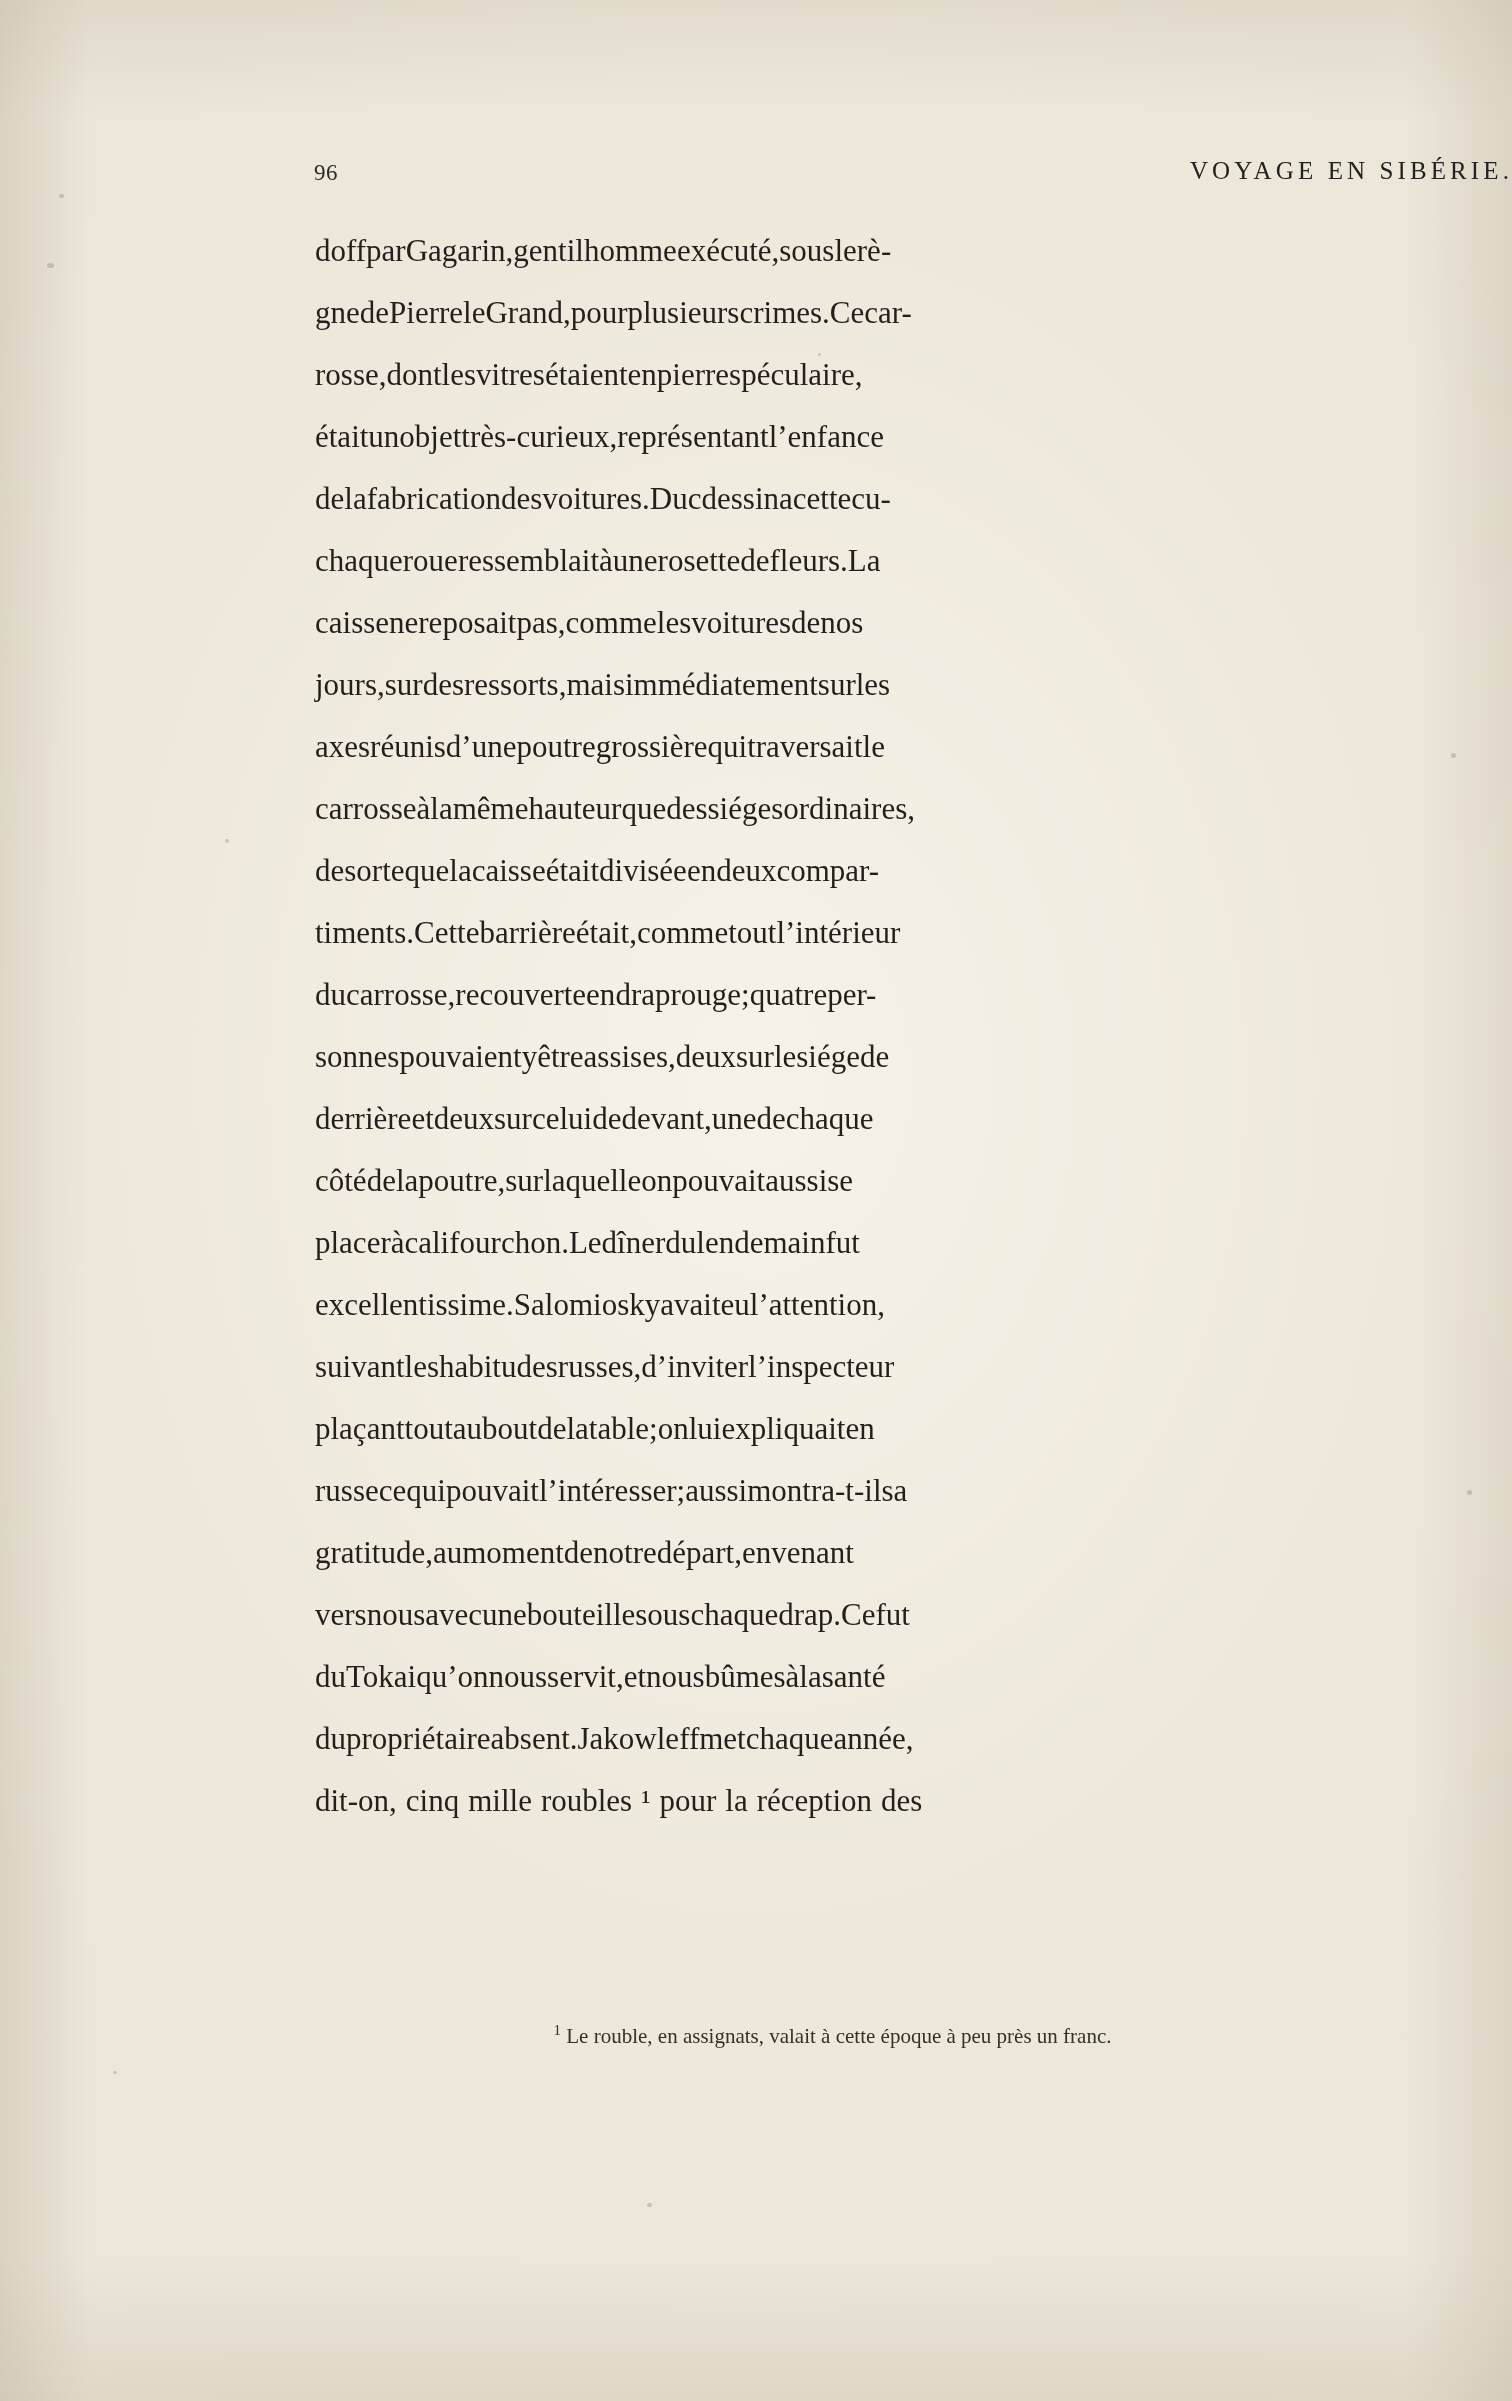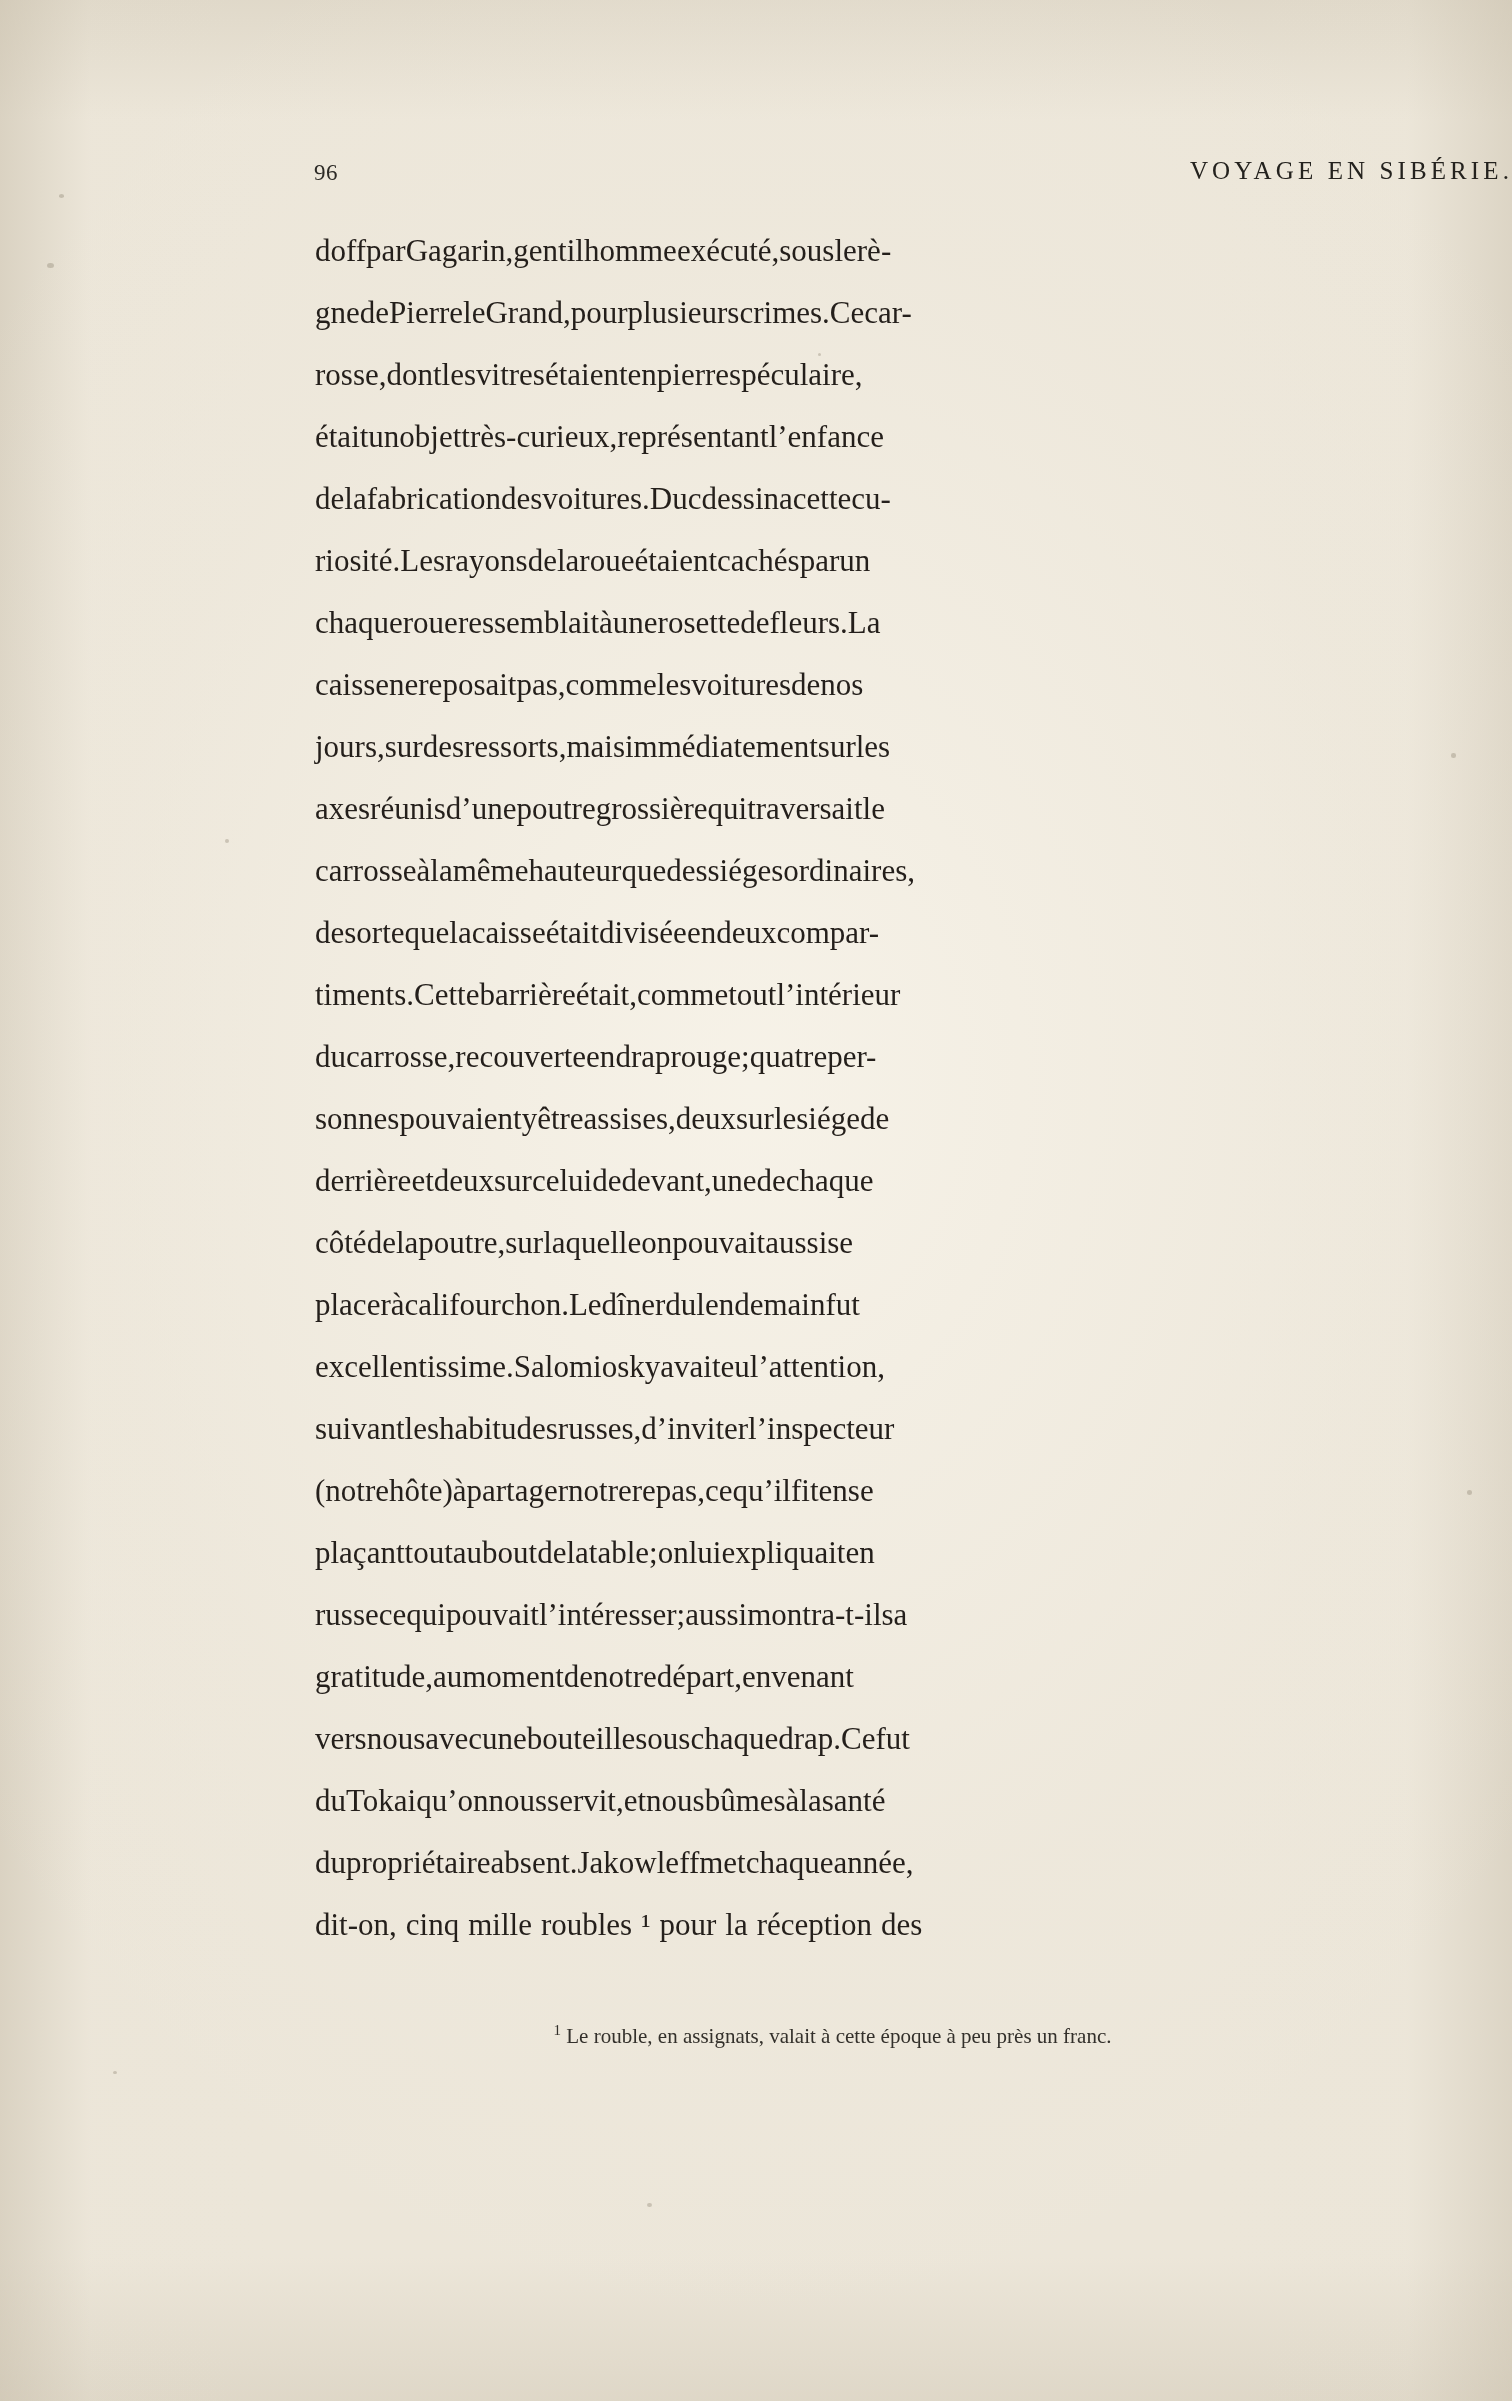--- a/index.html
+++ b/index.html
@@ -124,36 +124,34 @@
 
   <div class="folio">96</div>
   <div class="running-head">VOYAGE EN SIBÉRIE.</div>
 
   <div class="textblock">
     <div class="line justified"><span class="w">doff</span><span class="w">par</span><span class="w">Gagarin,</span><span class="w">gentilhomme</span><span class="w">exécuté,</span><span class="w">sous</span><span class="w">le</span><span class="w">rè-</span></div>
     <div class="line justified"><span class="w">gne</span><span class="w">de</span><span class="w">Pierre</span><span class="w">le</span><span class="w">Grand,</span><span class="w">pour</span><span class="w">plusieurs</span><span class="w">crimes.</span><span class="w">Ce</span><span class="w">car-</span></div>
     <div class="line justified"><span class="w">rosse,</span><span class="w">dont</span><span class="w">les</span><span class="w">vitres</span><span class="w">étaient</span><span class="w">en</span><span class="w">pierre</span><span class="w">spéculaire,</span></div>
     <div class="line justified"><span class="w">était</span><span class="w">un</span><span class="w">objet</span><span class="w">très-curieux,</span><span class="w">représentant</span><span class="w">l’enfance</span></div>
     <div class="line justified"><span class="w">de</span><span class="w">la</span><span class="w">fabrication</span><span class="w">des</span><span class="w">voitures.</span><span class="w">Duc</span><span class="w">dessina</span><span class="w">cette</span><span class="w">cu-</span></div>
-    <div class="line justified"><span class="w">riosité.</span><span class="w">Les</span><span class="w">rayons</span><span class="w">de</span><span class="w">la</span><span class="w">roue</span><span class="w">étaient</span><span class="w">cachés</span><span class="w">par</span><span class="w">un</span></div>
     <div class="line justified"><span class="w">chaque</span><span class="w">roue</span><span class="w">ressemblait</span><span class="w">à</span><span class="w">une</span><span class="w">rosette</span><span class="w">de</span><span class="w">fleurs.</span><span class="w">La</span></div>
     <div class="line justified"><span class="w">caisse</span><span class="w">ne</span><span class="w">reposait</span><span class="w">pas,</span><span class="w">comme</span><span class="w">les</span><span class="w">voitures</span><span class="w">de</span><span class="w">nos</span></div>
     <div class="line justified"><span class="w">jours,</span><span class="w">sur</span><span class="w">des</span><span class="w">ressorts,</span><span class="w">mais</span><span class="w">immédiatement</span><span class="w">sur</span><span class="w">les</span></div>
     <div class="line justified"><span class="w">axes</span><span class="w">réunis</span><span class="w">d’une</span><span class="w">poutre</span><span class="w">grossière</span><span class="w">qui</span><span class="w">traversait</span><span class="w">le</span></div>
     <div class="line justified"><span class="w">carrosse</span><span class="w">à</span><span class="w">la</span><span class="w">même</span><span class="w">hauteur</span><span class="w">que</span><span class="w">des</span><span class="w">siéges</span><span class="w">ordinaires,</span></div>
     <div class="line justified"><span class="w">de</span><span class="w">sorte</span><span class="w">que</span><span class="w">la</span><span class="w">caisse</span><span class="w">était</span><span class="w">divisée</span><span class="w">en</span><span class="w">deux</span><span class="w">compar-</span></div>
     <div class="line justified"><span class="w">timents.</span><span class="w">Cette</span><span class="w">barrière</span><span class="w">était,</span><span class="w">comme</span><span class="w">tout</span><span class="w">l’intérieur</span></div>
     <div class="line justified"><span class="w">du</span><span class="w">carrosse,</span><span class="w">recouverte</span><span class="w">en</span><span class="w">drap</span><span class="w">rouge</span><span class="w">;</span><span class="w">quatre</span><span class="w">per-</span></div>
     <div class="line justified"><span class="w">sonnes</span><span class="w">pouvaient</span><span class="w">y</span><span class="w">être</span><span class="w">assises,</span><span class="w">deux</span><span class="w">sur</span><span class="w">le</span><span class="w">siége</span><span class="w">de</span></div>
     <div class="line justified"><span class="w">derrière</span><span class="w">et</span><span class="w">deux</span><span class="w">sur</span><span class="w">celui</span><span class="w">de</span><span class="w">devant,</span><span class="w">une</span><span class="w">de</span><span class="w">chaque</span></div>
     <div class="line justified"><span class="w">côté</span><span class="w">de</span><span class="w">la</span><span class="w">poutre,</span><span class="w">sur</span><span class="w">laquelle</span><span class="w">on</span><span class="w">pouvait</span><span class="w">aussi</span><span class="w">se</span></div>
     <div class="line justified"><span class="w">placer</span><span class="w">à</span><span class="w">califourchon.</span><span class="w">Le</span><span class="w">dîner</span><span class="w">du</span><span class="w">lendemain</span><span class="w">fut</span></div>
     <div class="line justified"><span class="w">excellentissime.</span><span class="w">Salomiosky</span><span class="w">avait</span><span class="w">eu</span><span class="w">l’attention,</span></div>
     <div class="line justified"><span class="w">suivant</span><span class="w">les</span><span class="w">habitudes</span><span class="w">russes,</span><span class="w">d’inviter</span><span class="w">l’inspecteur</span></div>
-    <div class="line justified"><span class="w">(notre</span><span class="w">hôte)</span><span class="w">à</span><span class="w">partager</span><span class="w">notre</span><span class="w">repas,</span><span class="w">ce</span><span class="w">qu’il</span><span class="w">fit</span><span class="w">en</span><span class="w">se</span></div>
     <div class="line justified"><span class="w">plaçant</span><span class="w">tout</span><span class="w">au</span><span class="w">bout</span><span class="w">de</span><span class="w">la</span><span class="w">table</span><span class="w">;</span><span class="w">on</span><span class="w">lui</span><span class="w">expliquait</span><span class="w">en</span></div>
     <div class="line justified"><span class="w">russe</span><span class="w">ce</span><span class="w">qui</span><span class="w">pouvait</span><span class="w">l’intéresser</span><span class="w">;</span><span class="w">aussi</span><span class="w">montra-t-il</span><span class="w">sa</span></div>
     <div class="line justified"><span class="w">gratitude,</span><span class="w">au</span><span class="w">moment</span><span class="w">de</span><span class="w">notre</span><span class="w">départ,</span><span class="w">en</span><span class="w">venant</span></div>
     <div class="line justified"><span class="w">vers</span><span class="w">nous</span><span class="w">avec</span><span class="w">une</span><span class="w">bouteille</span><span class="w">sous</span><span class="w">chaque</span><span class="w">drap.</span><span class="w">Ce</span><span class="w">fut</span></div>
     <div class="line justified"><span class="w">du</span><span class="w">Tokai</span><span class="w">qu’on</span><span class="w">nous</span><span class="w">servit,</span><span class="w">et</span><span class="w">nous</span><span class="w">bûmes</span><span class="w">à</span><span class="w">la</span><span class="w">santé</span></div>
     <div class="line justified"><span class="w">du</span><span class="w">propriétaire</span><span class="w">absent.</span><span class="w">Jakowleff</span><span class="w">met</span><span class="w">chaque</span><span class="w">année,</span></div>
     <div class="line justified" style="justify-content: flex-start;"><span class="w">dit-on,</span><span class="w" style="margin-left: 9px;">cinq</span><span class="w" style="margin-left: 9px;">mille</span><span class="w" style="margin-left: 9px;">roubles</span><span class="w" style="margin-left: 9px;">¹</span><span class="w" style="margin-left: 9px;">pour</span><span class="w" style="margin-left: 9px;">la</span><span class="w" style="margin-left: 9px;">réception</span><span class="w" style="margin-left: 9px;">des</span></div>
   </div>
 
   <div class="footnote">

